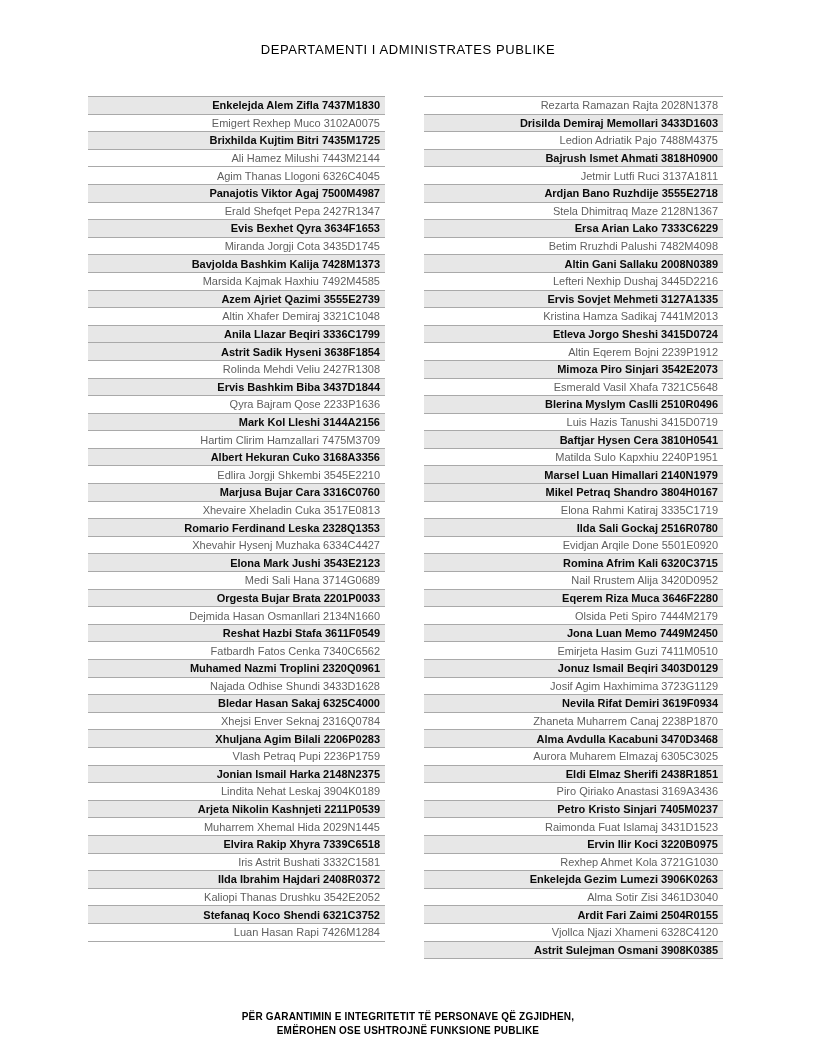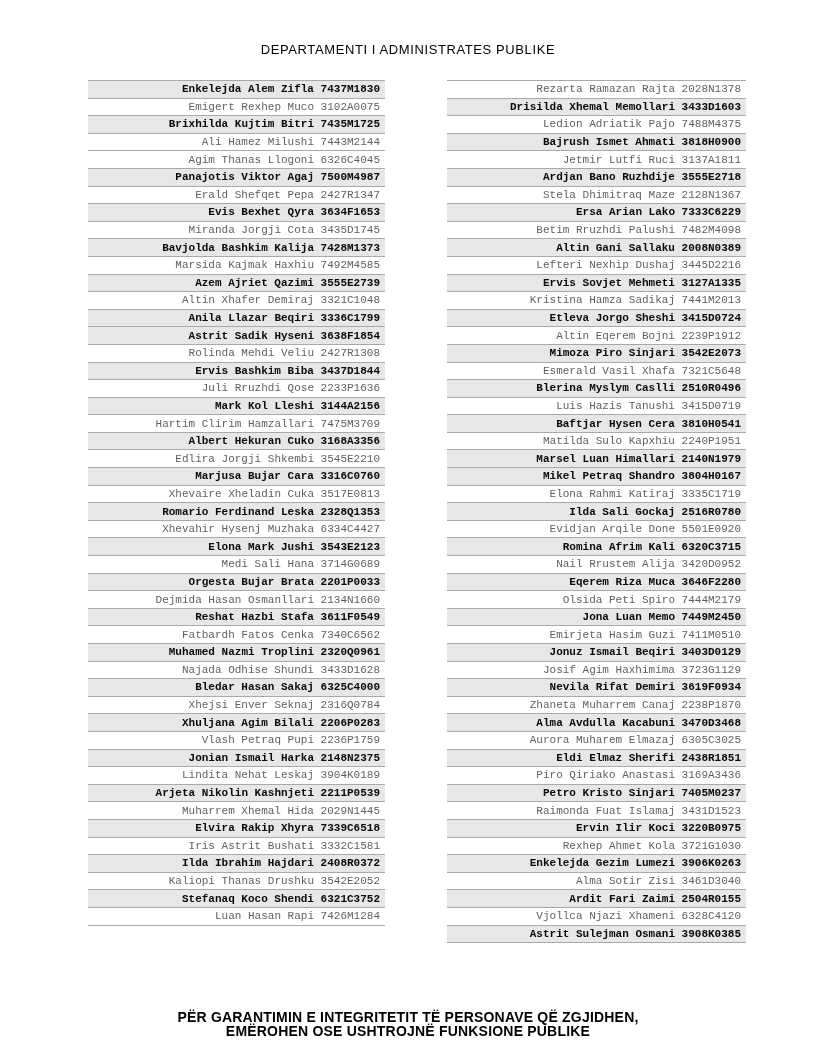--- a/index.html
+++ b/index.html
@@ -19,25 +19,24 @@
     left: 0;
     width: 100%;
     text-align: center;
     font-size: 13px;
     letter-spacing: 0.6px;
     color: #000000;
     font-weight: 400;
   }
   .tables {
     position: absolute;
-    top: 72px;
+    top: 88px;
     left: 88px;
     display: flex;
-    gap: 62px;
-    font-family: Liberation Mono, monospace;
+    gap: 39px;
   }
   .col {
     border-top: 1.6px solid #a9a9a9;
   }
   .col-left  { width: 297px; }
   .col-right { width: 299px; }
   .row {
     height: 17.6px;
     border-bottom: 1.6px solid #a9a9a9;
     display: flex;
@@ -53,21 +52,21 @@
     background: #e7e7e7;
     color: #0a0a0a;
     font-weight: 700;
   }
   .footer {
     position: absolute;
     top: 1002px;
     left: 0;
     width: 100%;
     text-align: center;
-    font-size: 14px;
+    font-size: 10px;
     font-weight: 700;
     color: #000000;
     letter-spacing: 0.2px;
     line-height: 14px;
   }
 </style>
 </head>
 <body>
 
 <div class="page">
@@ -120,21 +119,21 @@
         <div class="row shaded">
           <span>Astrit Sadik Hyseni 3638F1854</span>
         </div>
         <div class="row">
           <span>Rolinda Mehdi Veliu 2427R1308</span>
         </div>
         <div class="row shaded">
           <span>Ervis Bashkim Biba 3437D1844</span>
         </div>
         <div class="row">
-          <span>Juli Rruzhdi Qose 2233P1636</span>
+          <span>Qyra Bajram Qose 2233P1636</span>
         </div>
         <div class="row shaded">
           <span>Mark Kol Lleshi 3144A2156</span>
         </div>
         <div class="row">
           <span>Hartim Clirim Hamzallari 7475M3709</span>
         </div>
         <div class="row shaded">
           <span>Albert Hekuran Cuko 3168A3356</span>
         </div>
@@ -218,21 +217,21 @@
         </div>
         <div class="row">
           <span>Luan Hasan Rapi 7426M1284</span>
         </div>
       </div>
     <div class="col col-right">
         <div class="row">
           <span>Rezarta Ramazan Rajta 2028N1378</span>
         </div>
         <div class="row shaded">
-          <span>Drisilda Xhemal Memollari 3433D1603</span>
+          <span>Drisilda Demiraj Memollari 3433D1603</span>
         </div>
         <div class="row">
           <span>Ledion Adriatik Pajo 7488M4375</span>
         </div>
         <div class="row shaded">
           <span>Bajrush Ismet Ahmati 3818H0900</span>
         </div>
         <div class="row">
           <span>Jetmir Lutfi Ruci 3137A1811</span>
         </div>

